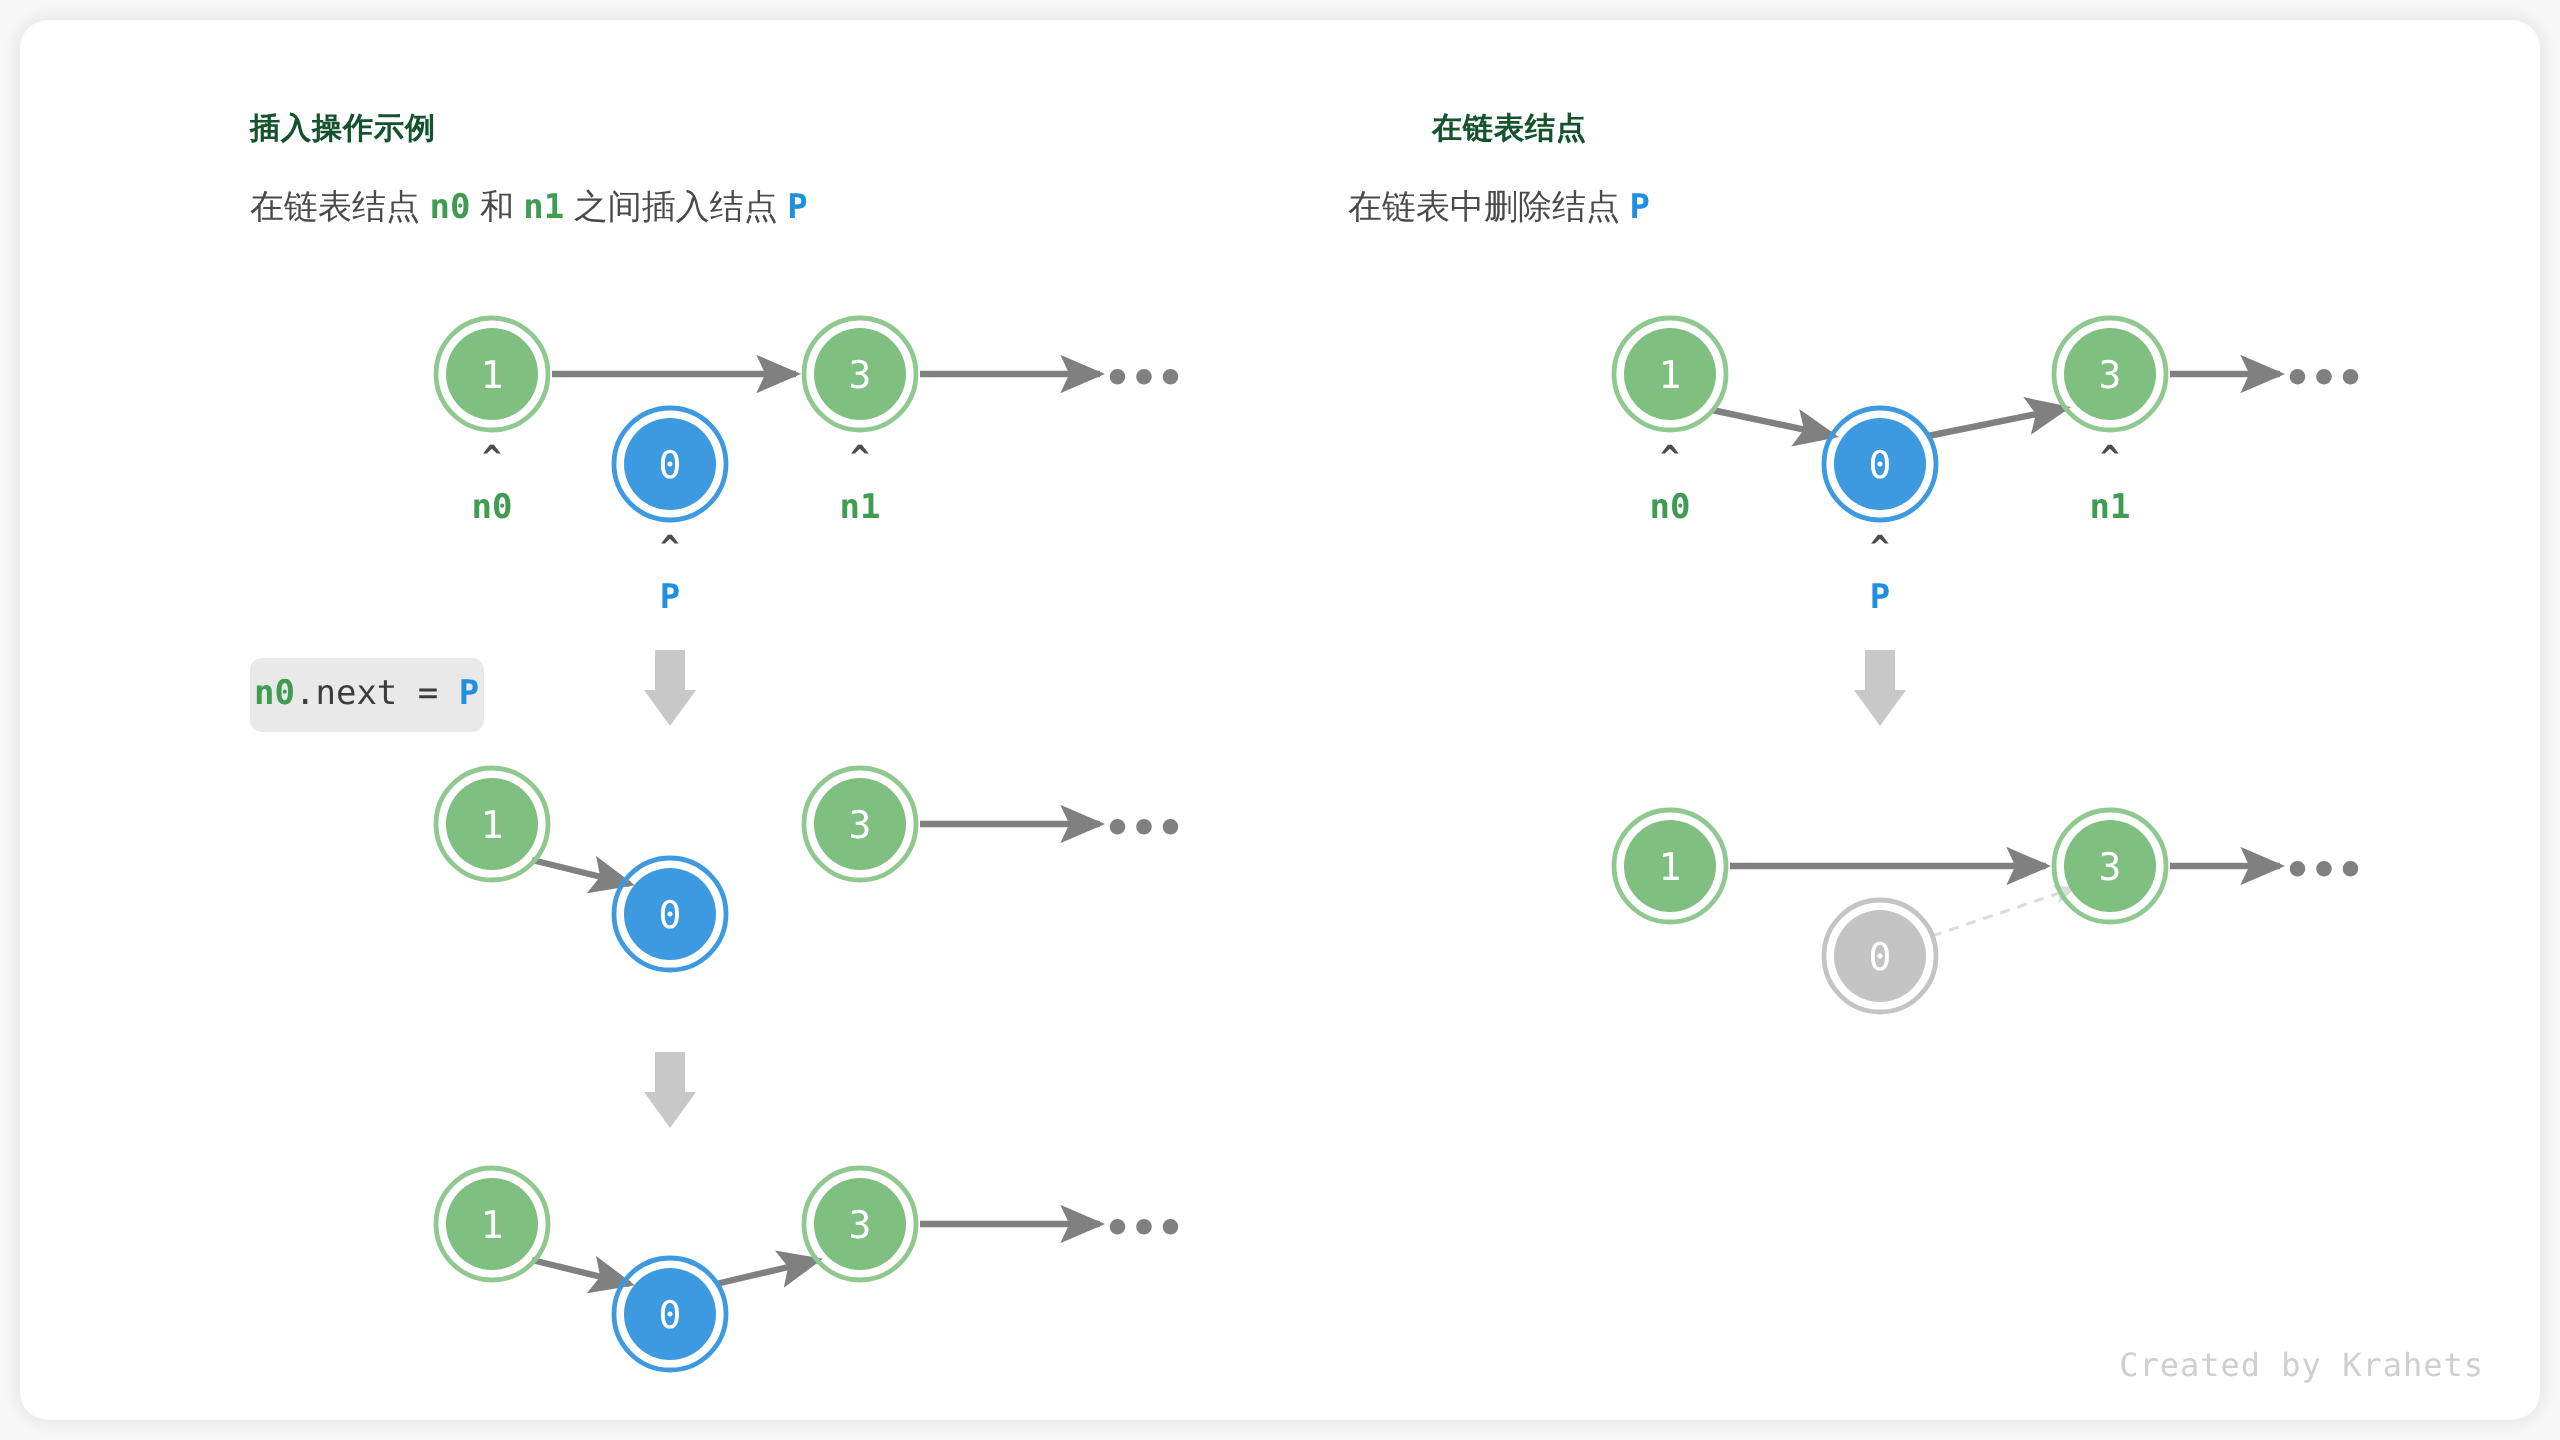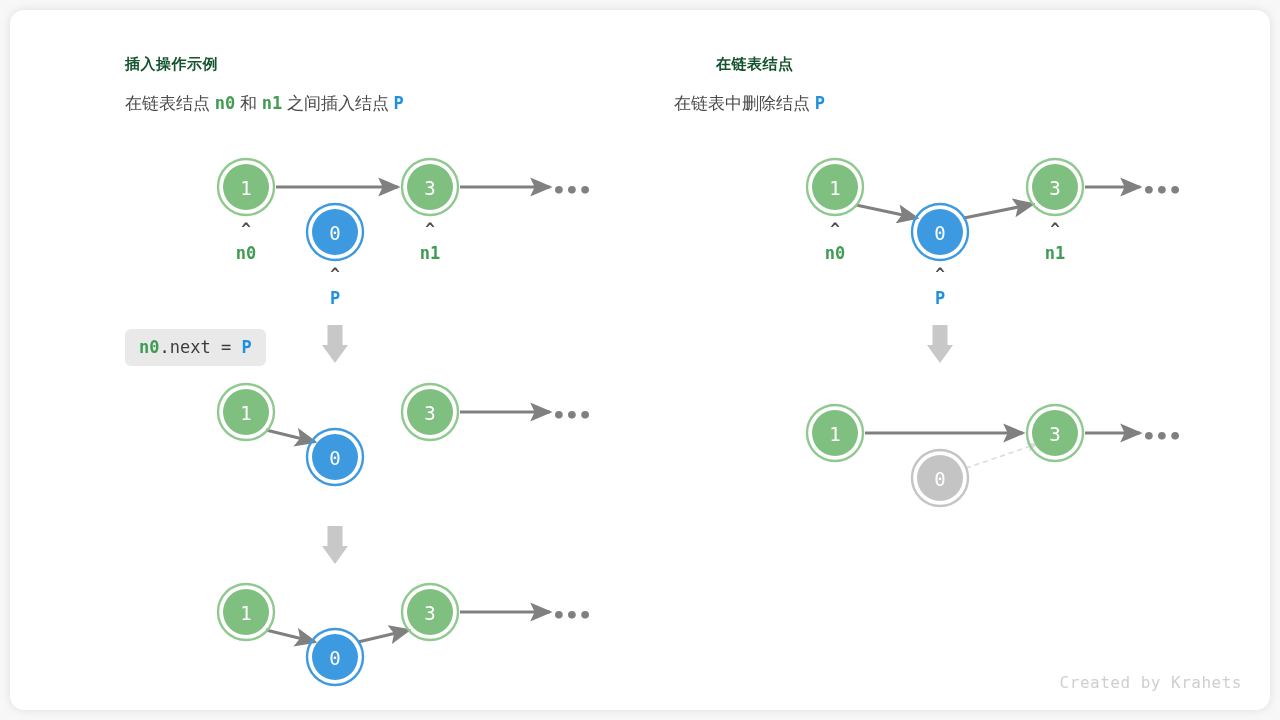--- a/index.html
+++ b/index.html
@@ -53,21 +53,21 @@
     font-family: "DejaVu Sans Mono", "Liberation Mono", monospace;
     font-weight: bold;
   }
   .c-green { color: #3f9c52; }
   .c-blue  { color: #1f8fe0; }
 
   .code-box {
     position: absolute;
     background: #e9e9e9;
     border-radius: 6px;
-    padding: 7px 14px;
+    padding: 7px 2px;
     font-family: "DejaVu Sans Mono", "Liberation Mono", monospace;
     font-size: 17px;
     color: #3c3c3c;
     white-space: pre;
     line-height: 1.35;
   }
   .code-box .kw-green { color: #3f9c52; font-weight: bold; }
   .code-box .kw-blue  { color: #1f8fe0; font-weight: bold; }
 
   svg.stage {

